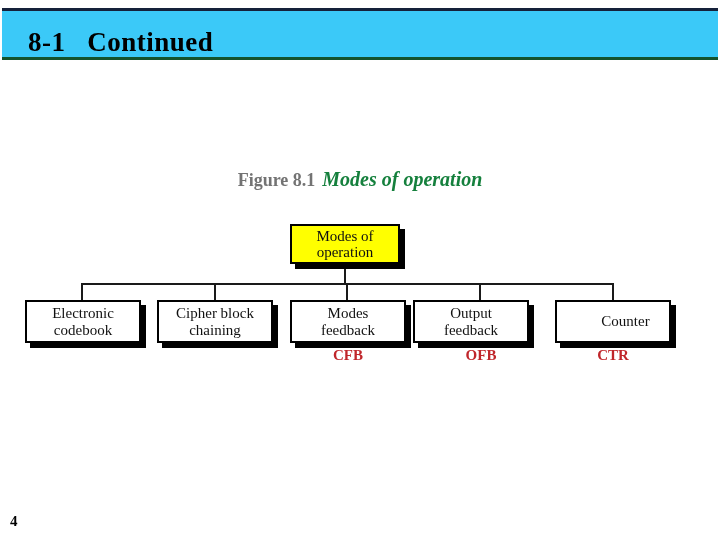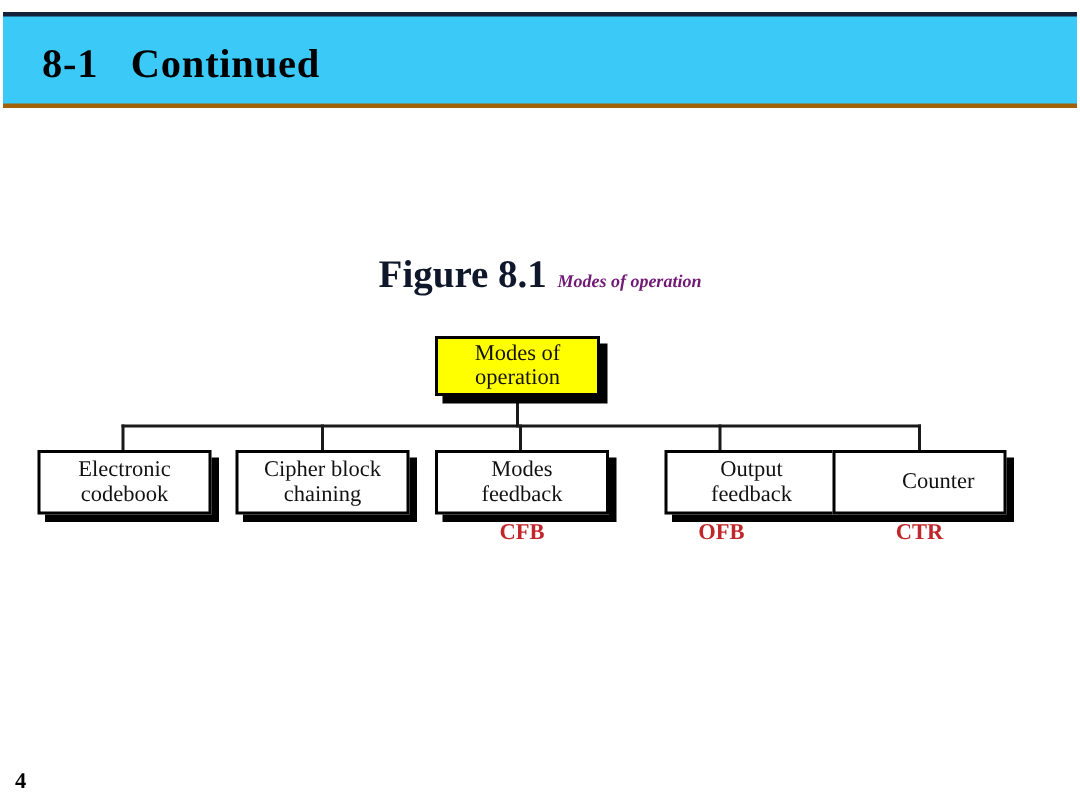--- a/index.html
+++ b/index.html
@@ -21,24 +21,24 @@
     width: 720px;
     height: 540px;
   }
 
   
   .header-band {
     position: absolute;
     left: 2px;
     top: 8px;
     width: 716px;
-    height: 64px;
+    height: 52px;
     background: #3BC9F8;
     border-top: 3px solid #15213a;
-    border-bottom: 3px solid #a16207;
+    border-bottom: 3px solid #14532d;
     box-sizing: border-box;
   }
   .header-title {
     position: absolute;
     left: 26px;
     top: 16px;
     font-size: 27px;
     font-weight: bold;
     color: #000000;
     letter-spacing: 0.5px;
@@ -49,30 +49,30 @@
   
   .figure-caption {
     position: absolute;
     left: 0;
     top: 168px;
     width: 720px;
     text-align: center;
     white-space: nowrap;
   }
   .figure-caption .fig-label {
-    font-size: 26px;
-    font-weight: bold;
-    color: #0f172a;
+    font-size: 18px;
+    font-weight: bold;
+    color: #737373;
     font-family: "Liberation Serif", serif;
   }
   .figure-caption .fig-title {
-    font-size: 12px;
+    font-size: 20px;
     font-weight: bold;
     font-style: italic;
-    color: #701a75;
+    color: #15803d;
     margin-left: 7px;
     font-family: "Liberation Serif", serif;
   }
 
   
   .diagram {
     position: absolute;
     left: 0;
     top: 0;
     width: 720px;
@@ -103,21 +103,21 @@
     background: #ffffff;
     top: 300px;
     width: 116px;
     height: 43px;
     font-size: 15px;
     color: #111111;
   }
   .node-leaf.n0 { left: 25px; }
   .node-leaf.n1 { left: 157px; }
   .node-leaf.n2 { left: 290px; }
-  .node-leaf.n3 { left: 443px; }
+  .node-leaf.n3 { left: 413px; }
   .node-leaf.n4 { left: 555px; padding-left: 25px; }
 
   .node-text { display: block; }
 
   .abbr {
     position: absolute;
     top: 347px;
     width: 116px;
     text-align: center;
     font-size: 15px;

